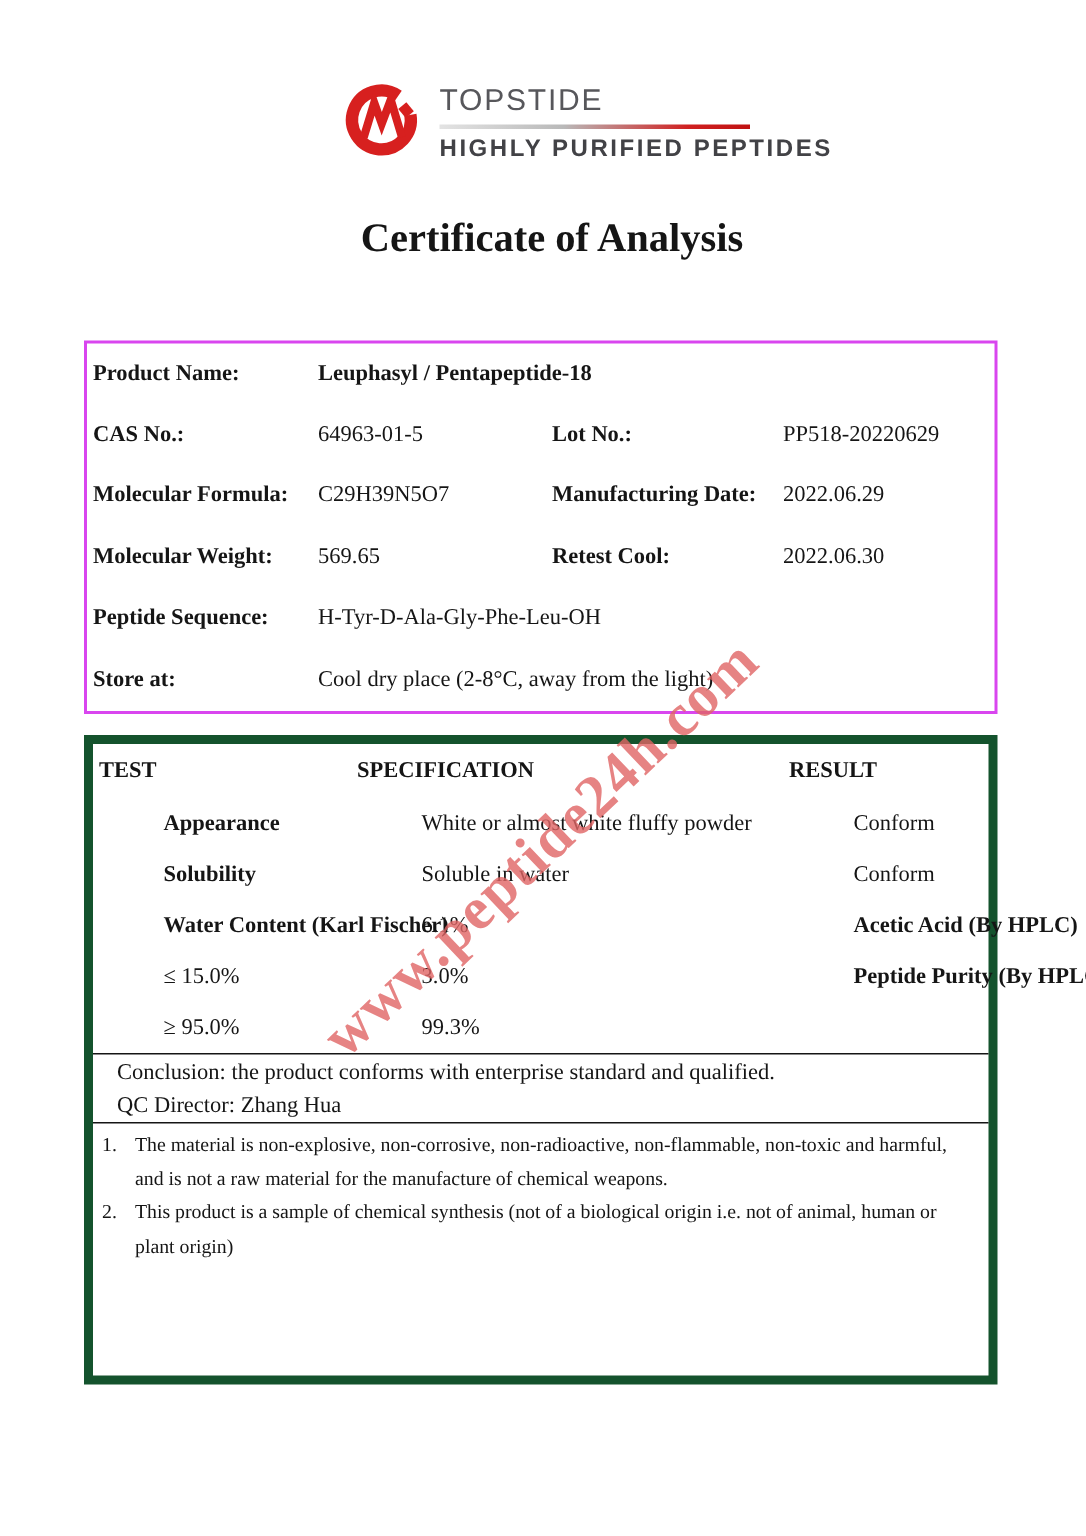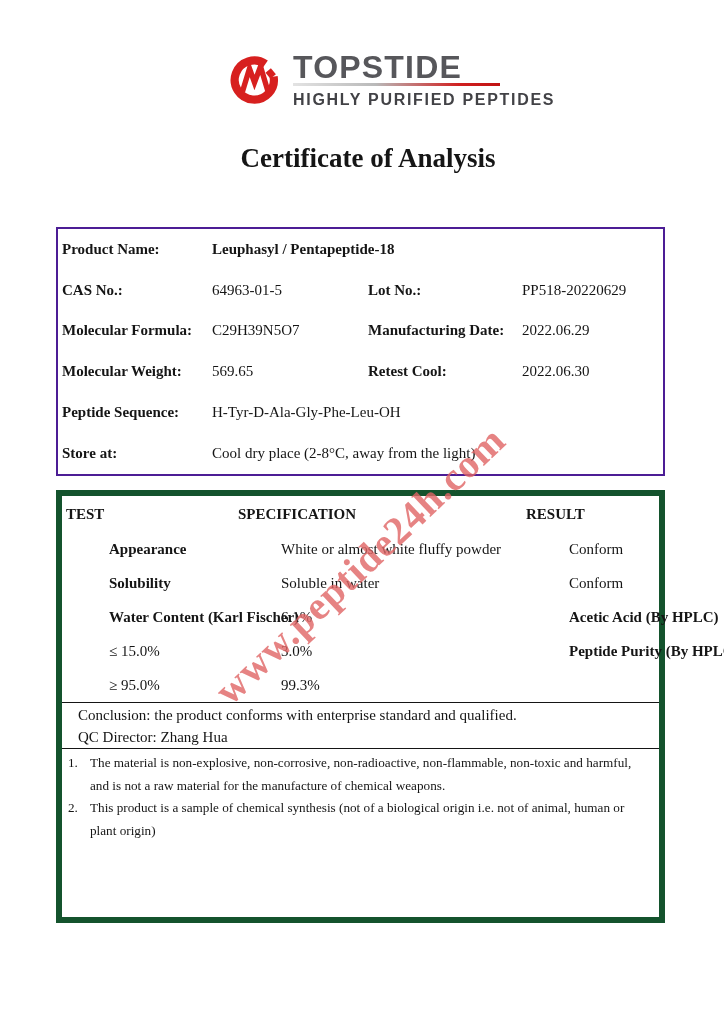--- a/index.html
+++ b/index.html
@@ -6,33 +6,33 @@
   .page {
     position:relative; width:724px; height:1024px; background:#ffffff;
     font-family:"Liberation Serif","DejaVu Serif",serif; color:#151515;
     overflow:hidden;
   }
 
   
   .logo { position:absolute; left:228px; top:50px; display:flex; }
   .logo-icon { width:52px; height:54px; margin-top:2px; flex:none; }
   .logo-text { margin-left:13px; padding-top:4px; font-family:"Liberation Sans",sans-serif; }
-  .brand { font-size:32px; line-height:26px; letter-spacing:1.2px; color:#57575b; font-weight:700; }
+  .brand { font-size:20px; line-height:26px; letter-spacing:1.2px; color:#57575b; font-weight:400; }
   .logo-line { height:3px; margin:3px 0 5px 0; width:207px;
     background:linear-gradient(90deg,#e3e3e3 0%,#b9b9b9 40%,#d02020 80%,#c01212 100%); }
   .tagline { font-size:16px; font-weight:bold; letter-spacing:1.7px; color:#424246; white-space:nowrap; }
 
   
   .title { position:absolute; top:143px; left:0; width:724px; margin:0; text-align:center;
     box-sizing:border-box; padding-left:12px;
     font-size:27px; font-weight:bold; font-family:"Liberation Serif","DejaVu Serif",serif; }
 
   
   .t1 { position:absolute; left:56px; top:227px; width:609px; height:249px;
-    border:2px solid #4c1d95; box-sizing:border-box; }
+    border:2px solid #d946ef; box-sizing:border-box; }
   .t1-grid { display:grid; grid-template-columns:150px 156px 154px 1fr;
     grid-template-rows:repeat(6,40.8px); align-items:center; padding-left:4px;
     font-size:15px; }
   .lbl { font-weight:bold; white-space:nowrap; }
   .val { white-space:nowrap; }
   .strong { font-weight:bold; }
   .wide { grid-column:2 / 5; }
 
   
   .t2 { position:absolute; left:56px; top:490px; width:609px; height:433px;

